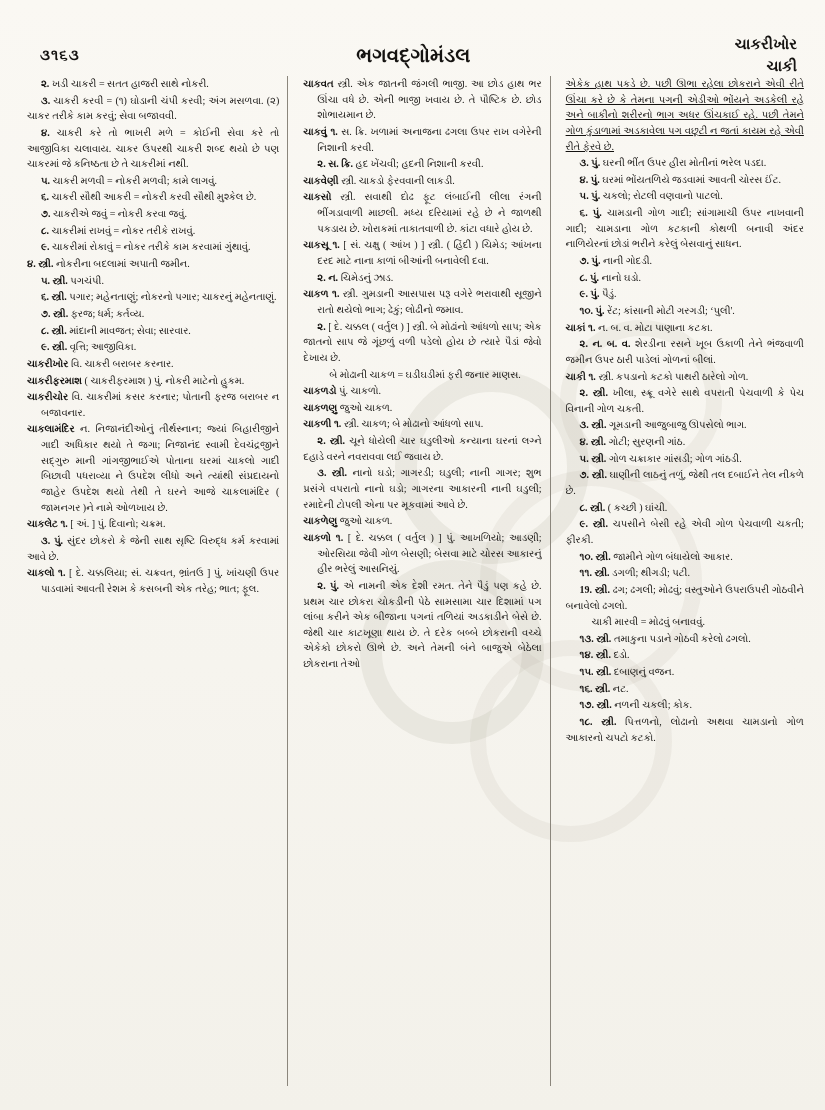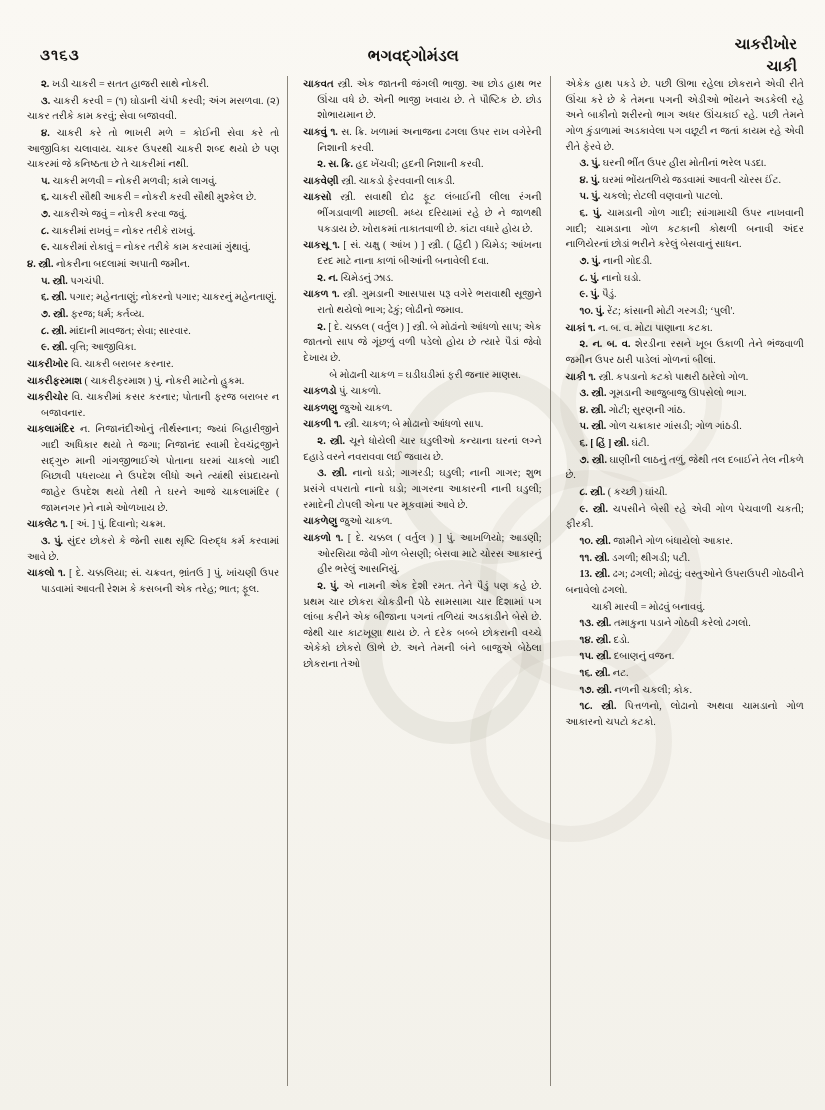--- a/index.html
+++ b/index.html
@@ -18,21 +18,21 @@
   
   .wm{position:absolute;border-radius:50%;border:22px solid rgba(170,165,150,0.16);}
   .wm2{position:absolute;border-radius:50%;border:16px solid rgba(170,165,150,0.12);}
 
   header.running-head{
     position:absolute;top:34px;left:40px;right:28px;
     display:flex;justify-content:space-between;align-items:center;
     font-weight:bold;
   }
   .page-number{font-size:15px;letter-spacing:1px;}
-  .book-title{font-size:16px;transform:translateX(6px);}
+  .book-title{font-size:20px;transform:translateX(6px);}
   .keywords{text-align:right;font-size:15px;line-height:1.45;}
 
   main.columns{
     position:absolute;top:76px;left:25px;right:13px;bottom:24px;
     display:flex;
   }
   .col{
     width:33.33%;
     padding:0 8px 0 2px;
     box-sizing:border-box;
@@ -44,21 +44,21 @@
   .col + .col{border-left:1px solid #8b867c;padding-left:15px;}
   .para{margin:0 0 1px 0;}
   .para b{font-weight:bold;}
   
   .entry{padding-left:14px;text-indent:-14px;}
   
   .sense{text-indent:14px;}
   
   .idiom{text-indent:26px;}
   
-  .cont{text-indent:0;}
+  .cont{text-indent:0;text-decoration:underline;}
 </style>
 </head>
 <body>
 
 <div class="page">
 
   <div class="wm" style="left:395px;top:370px;width:150px;height:150px;"></div>
   <div class="wm2" style="left:480px;top:470px;width:190px;height:190px;"></div>
   <div class="wm" style="left:360px;top:560px;width:140px;height:140px;"></div>
   <div class="wm2" style="left:470px;top:640px;width:170px;height:170px;"></div>
@@ -123,30 +123,30 @@
         <p class="para sense"><b>૪. પું. </b>ઘરમાં ભોંયતળિયે જડવામાં આવતી ચોરસ ઈંટ.</p>
         <p class="para sense"><b>૫. પું. </b>ચકલો; રોટલી વણવાનો પાટલો.</p>
         <p class="para sense"><b>૬. પું. </b>ચામડાની ગોળ ગાદી; સાંગામાચી ઉપર નાખવાની ગાદી; ચામડાના ગોળ કટકાની કોથળી બનાવી અંદર નાળિયેરનાં છોડાં ભરીને કરેલું બેસવાનું સાધન.</p>
         <p class="para sense"><b>૭. પું. </b>નાની ગોદડી.</p>
         <p class="para sense"><b>૮. પું. </b>નાનો ઘડો.</p>
         <p class="para sense"><b>૯. પું. </b>પૈડું.</p>
         <p class="para sense"><b>૧૦. પું. </b>રેંટ; કાંસાની મોટી ગરગડી; ‘પુલી'.</p>
         <p class="para entry"><b>ચાકાં ૧. </b>ન. બ. વ. મોટા પાણાના કટકા.</p>
         <p class="para sense"><b>૨. ન. બ. વ. </b>શેરડીના રસને ખૂબ ઉકાળી તેને ભંજવાળી જમીન ઉપર ઠારી પાડેલાં ગોળનાં બીલાં.</p>
         <p class="para entry"><b>ચાકી ૧. </b>સ્ત્રી. કપડાનો કટકો પાથરી ઠારેલો ગોળ.</p>
+        <p class="para sense"><b>૨. સ્ત્રી. </b>ખીલા, સ્ક્રૂ વગેરે સાથે વપરાતી પેચવાળી કે પેચ વિનાની ગોળ ચકતી.</p>
         <p class="para sense"><b>૩. સ્ત્રી. </b>ગૂમડાની આજુબાજુ ઊપસેલો ભાગ.</p>
         <p class="para sense"><b>૪. સ્ત્રી. </b>ગોટી; સુરણની ગાંઠ.</p>
         <p class="para sense"><b>૫. સ્ત્રી. </b>ગોળ ચક્રાકાર ગાંસડી; ગોળ ગાંઠડી.</p>
-        <p class="para sense"><b>૬. [ હિં ] સ્ત્રી. </b>ઘંટી.</p>
         <p class="para sense"><b>૭. સ્ત્રી. </b>ઘાણીની લાઠનું તળું, જેથી તલ દબાઈને તેલ નીકળે છે.</p>
         <p class="para sense"><b>૮. સ્ત્રી. </b>( કચ્છી ) ઘાંચી.</p>
         <p class="para sense"><b>૯. સ્ત્રી. </b>ચપસીને બેસી રહે એવી ગોળ પેચવાળી ચકતી; ફીરકી.</p>
         <p class="para sense"><b>૧૦. સ્ત્રી. </b>જામીને ગોળ બંધાયેલો આકાર.</p>
         <p class="para sense"><b>૧૧. સ્ત્રી. </b>ડગળી; થીગડી; પટી.</p>
-        <p class="para sense"><b>13. સ્ત્રી. </b>ઢગ; ઢગલી; મોઢવું; વસ્તુઓને ઉપરાઉપરી ગોઠવીને બનાવેલો ઢગલો.</p>
+        <p class="para sense"><b>19. સ્ત્રી. </b>ઢગ; ઢગલી; મોઢવું; વસ્તુઓને ઉપરાઉપરી ગોઠવીને બનાવેલો ઢગલો.</p>
         <p class="para idiom">ચાકી મારવી = મોઢવું બનાવવું.</p>
         <p class="para sense"><b>૧૩. સ્ત્રી. </b>તમાકુના પડાને ગોઠવી કરેલો ઢગલો.</p>
         <p class="para sense"><b>૧૪. સ્ત્રી. </b>દડો.</p>
         <p class="para sense"><b>૧૫. સ્ત્રી. </b>દબાણનું વજન.</p>
         <p class="para sense"><b>૧૬. સ્ત્રી. </b>નટ.</p>
         <p class="para sense"><b>૧૭. સ્ત્રી. </b>નળની ચકલી; કોક.</p>
         <p class="para sense"><b>૧૮. સ્ત્રી. </b>પિત્તળનો, લોઢાનો અથવા ચામડાનો ગોળ આકારનો ચપટો કટકો.</p>
       </div>
   </main>
 

